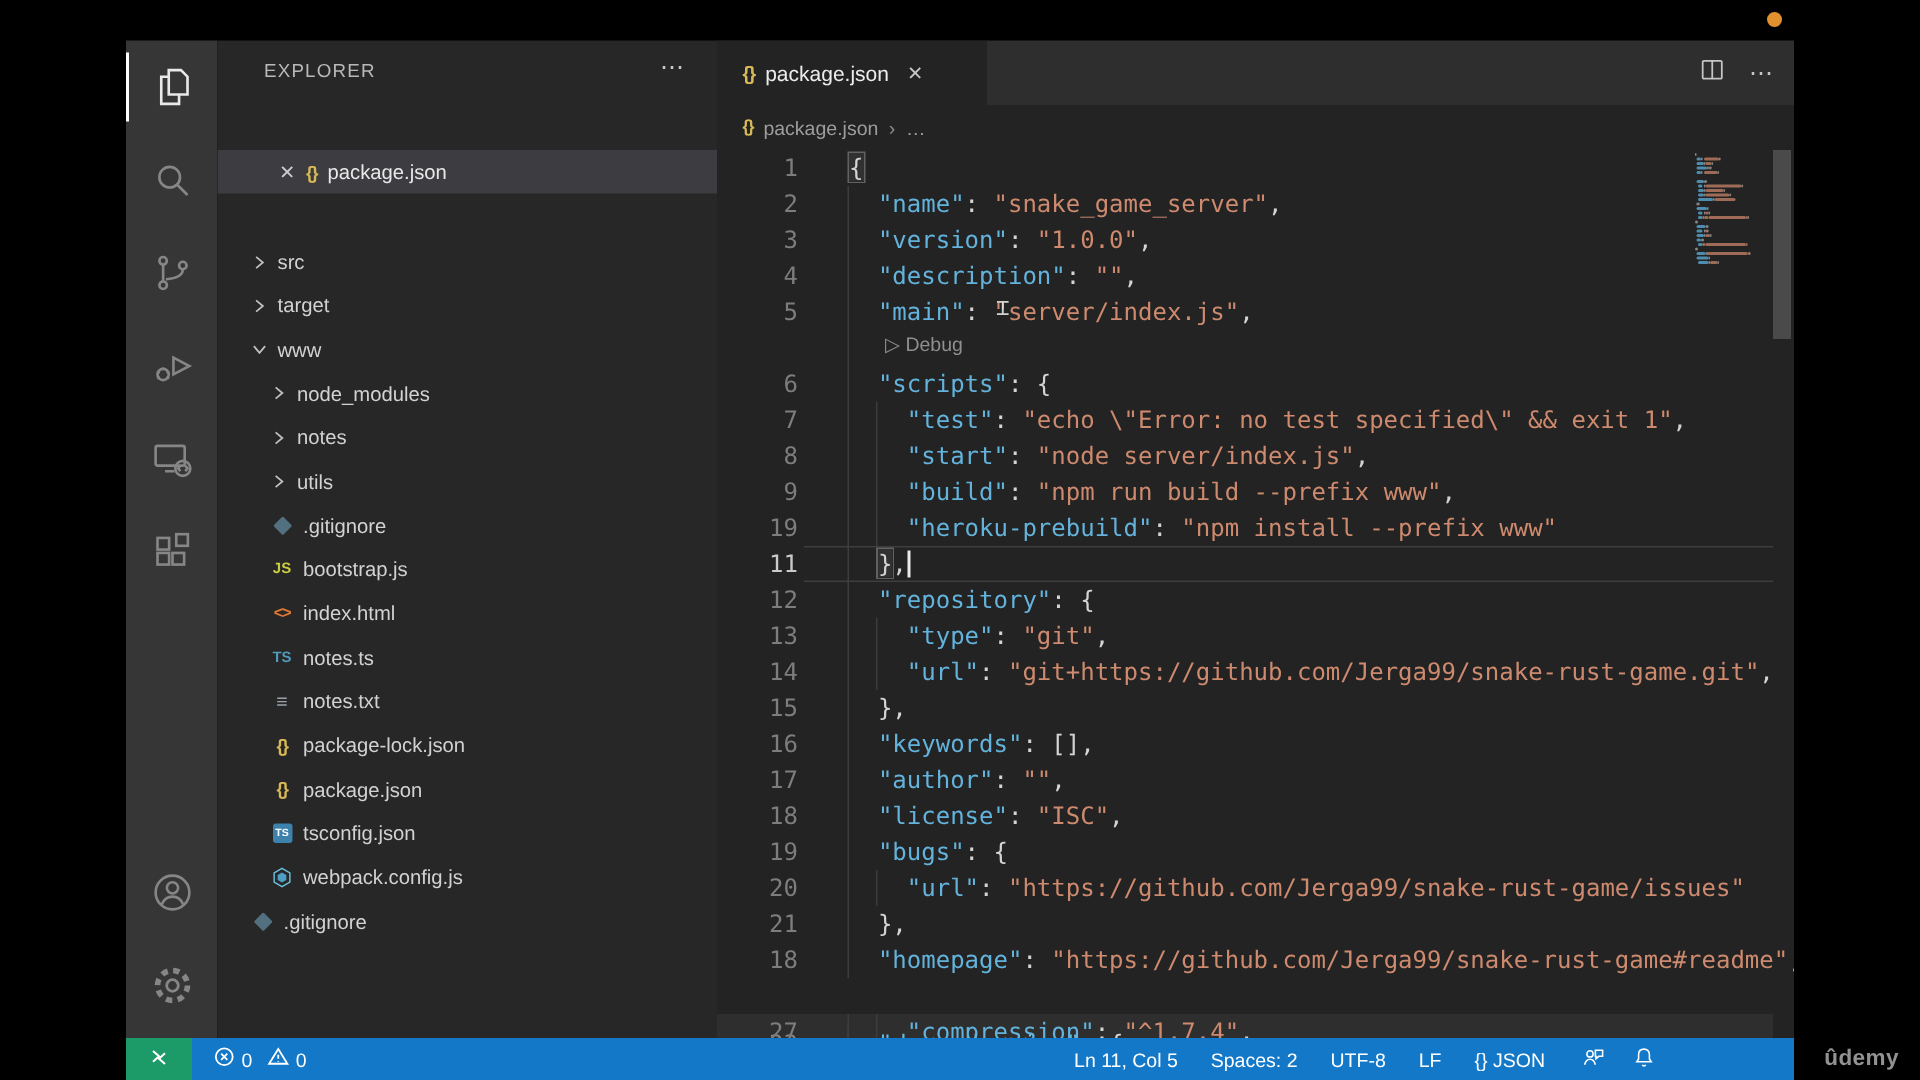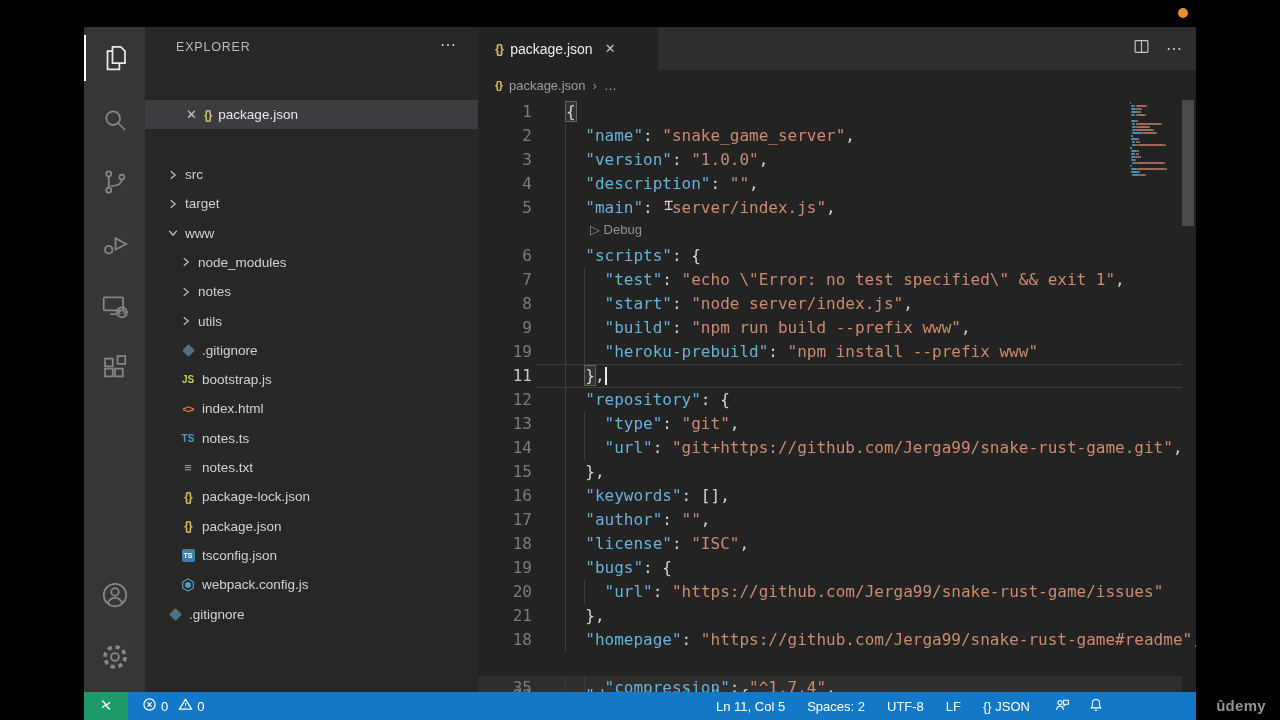--- a/index.html
+++ b/index.html
@@ -437,21 +437,21 @@
         </div>
         <div class="code-row" style="top: 584px;">
           <div class="guide" style="left: 87px;"></div>
           <span class="ln">23</span>
           <span class="code"><span class="tok-d">  </span><span class="tok-k">"dependencies"</span><span class="tok-d">: {</span></span>
         </div>
         <div class="code-row" style="top: 576px;">
           <div class="row-hl"></div>
           <div class="guide" style="left: 87px;"></div>
           <div class="guide" style="left: 106.266px;"></div>
-          <span class="ln">35</span>
+          <span class="ln">27</span>
           <span class="code"><span class="tok-d">    </span><span class="tok-k">"compression"</span><span class="tok-d">: </span><span class="tok-s">"^1.7.4"</span><span class="tok-d">,</span></span>
         </div>
       </div>
     <div id="minimap">
         <div class="mm-seg" style="left: 0px; top: 0px; width: 1px; background: rgb(139, 139, 139);"></div>
         <div class="mm-seg" style="left: 1.1px; top: 3px; width: 3.3px; background: rgb(79, 147, 184);"></div>
         <div class="mm-seg" style="left: 4.4px; top: 3px; width: 1.1px; background: rgb(139, 139, 139);"></div>
         <div class="mm-seg" style="left: 5.5px; top: 3px; width: 10.45px; background: rgb(168, 112, 90);"></div>
         <div class="mm-seg" style="left: 15.95px; top: 3px; width: 1px; background: rgb(139, 139, 139);"></div>
         <div class="mm-seg" style="left: 1.1px; top: 6px; width: 4.95px; background: rgb(79, 147, 184);"></div>

